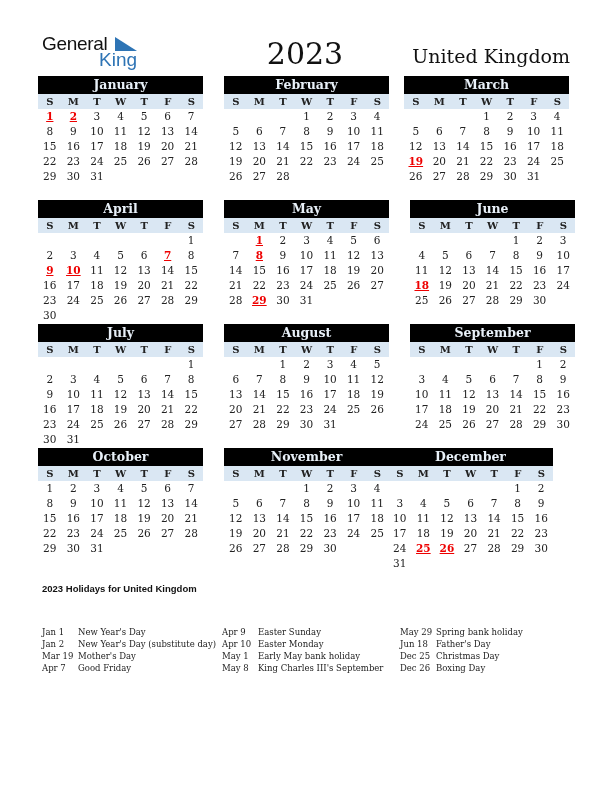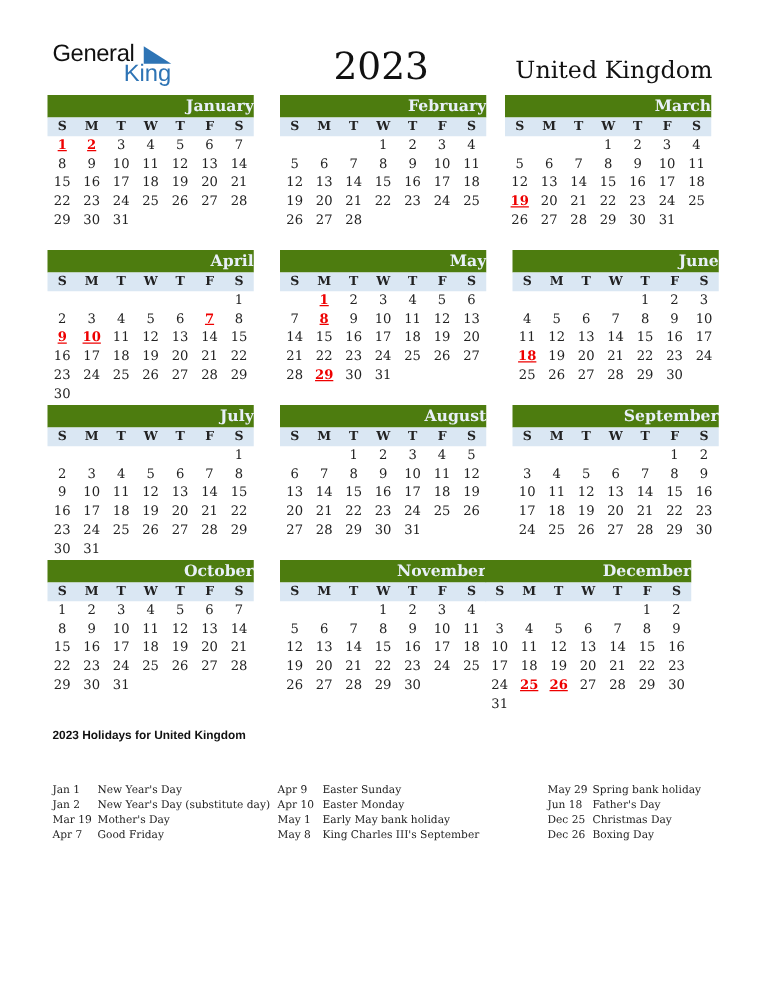--- a/index.html
+++ b/index.html
@@ -4,21 +4,21 @@
 <style>
   html,body{margin:0;padding:0;background:#fff;}
   body{width:612px;height:792px;position:relative;overflow:hidden;font-family:"DejaVu Serif",serif;color:#222;}
   .logo{position:absolute;left:42px;top:33px;width:100px;height:40px;}
   .logo .g{position:absolute;left:0;top:0;font-family:"Liberation Sans",sans-serif;font-size:19px;color:#111;letter-spacing:-0.3px;}
   .logo .b{position:absolute;left:57px;top:16px;font-family:"Liberation Sans",sans-serif;font-size:19px;color:#2e74b5;}
   .logo .tri{position:absolute;left:73px;top:4px;width:0;height:0;border-bottom:14px solid #2e74b5;border-right:22px solid transparent;}
   .title{position:absolute;left:250px;top:36px;width:110px;text-align:center;font-size:30px;color:#111;}
   .country{position:absolute;left:400px;top:45px;width:170px;text-align:right;font-size:19px;color:#111;}
   .month{position:absolute;width:165px;}
-  .mhead{background:#4d7c0f;color:#e8f0f8;height:18px;line-height:18px;text-align:right;font-weight:bold;font-size:12.5px;}
+  .mhead{background:#000000;color:#e8f0f8;height:18px;line-height:18px;text-align:center;font-weight:bold;font-size:12.5px;}
   .dow{display:flex;background:#dae7f3;height:15px;line-height:15px;}
   .dow span{flex:1;text-align:center;font-weight:bold;font-size:10px;color:#222;}
   .grid{display:grid;grid-template-columns:repeat(7,1fr);}
   .grid span{height:15px;line-height:15px;text-align:center;font-size:10.5px;color:#222;}
   .grid span.hol{color:#e00;font-weight:bold;text-decoration:underline;}
   .htitle{position:absolute;left:42px;top:583px;font-family:"Liberation Sans",sans-serif;font-weight:bold;font-size:9.5px;color:#111;}
   .hcol{position:absolute;top:626px;font-size:8.5px;color:#222;}
   .hrow{display:flex;height:12px;line-height:12px;}
   .hrow .d{width:36px;}
 </style>
@@ -638,21 +638,21 @@
       </div>
       <div class="hrow">
         <span class="d">May 1</span>
         <span>Early May bank holiday</span>
       </div>
       <div class="hrow">
         <span class="d">May 8</span>
         <span>King Charles III's September</span>
       </div>
     </div>
-    <div class="hcol" style="left: 400px; margin-left: 38px;">
+    <div class="hcol" style="left: 400px;">
       <div class="hrow">
         <span class="d">May 29</span>
         <span>Spring bank holiday</span>
       </div>
       <div class="hrow">
         <span class="d">Jun 18</span>
         <span>Father's Day</span>
       </div>
       <div class="hrow">
         <span class="d">Dec 25</span>

